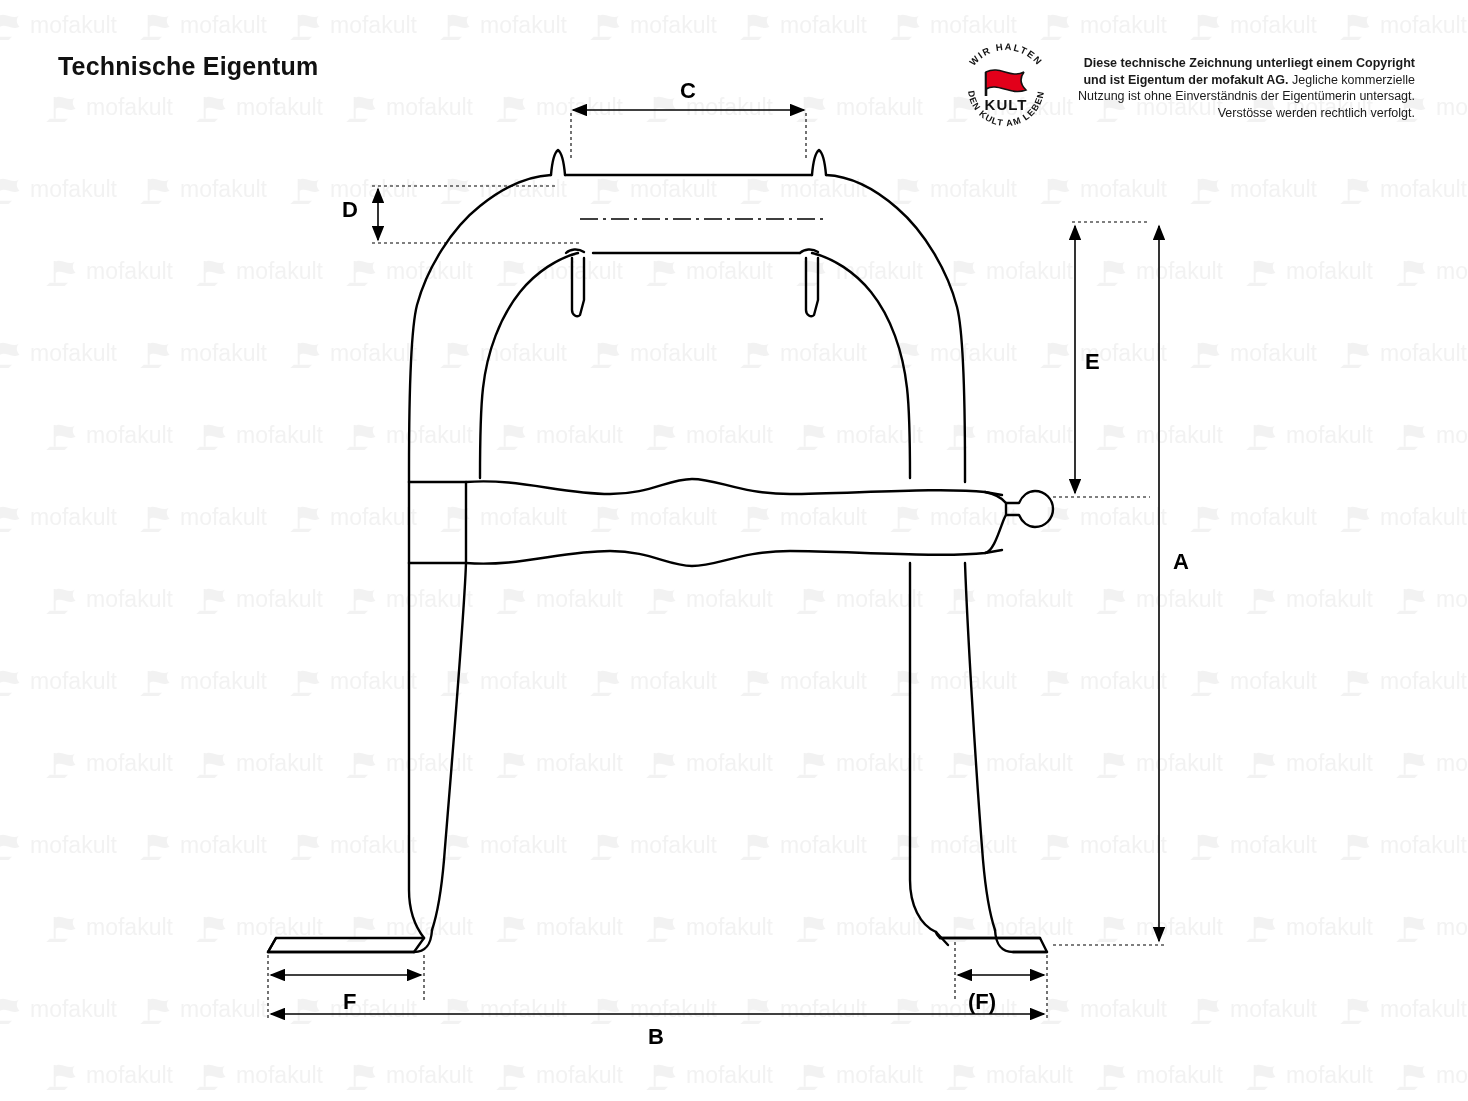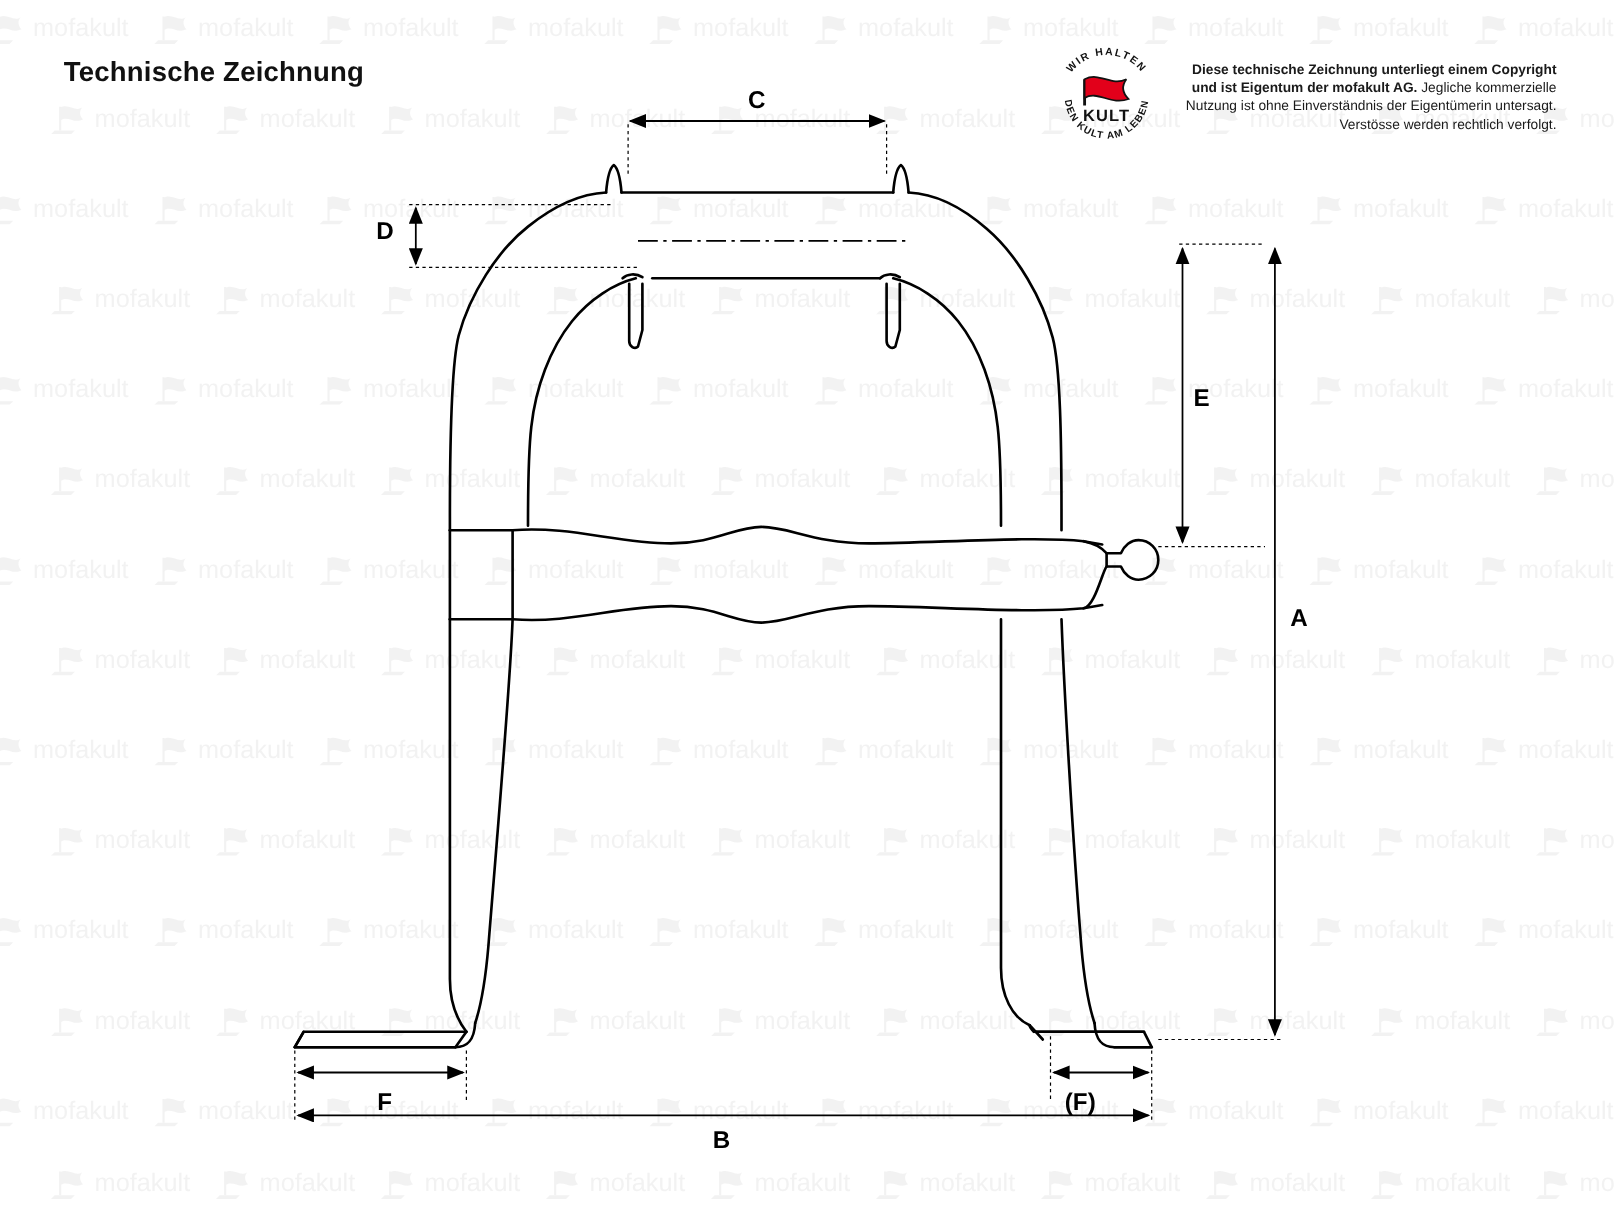--- a/index.html
+++ b/index.html
@@ -1215,21 +1215,21 @@
       <div class="wm" style="left: 1396px; top: 1060px;">
         <svg viewBox="0 0 40 36" class="wm-mark">
           <path d="M 10,6 L 10,32" stroke="#b9b9b9" stroke-width="2.4" fill="none"></path>
           <path d="M 10,7 C 19,2 26,12 34,7 C 30,12 32,17 35,20 C 25,25 18,15 10,21 Z" fill="#b9b9b9"></path>
           <path d="M 4,32 L 26,32 L 22,36 L 0,36 Z" fill="#b9b9b9"></path>
         </svg>
         <span class="wm-text">mofakult</span>
       </div>
     </div>
 
-  <div id="title">Technische Zeichnung</div>
+  <div id="title">Technische Eigentum</div>
 
   <div id="copyright">
     <span class="bold">Diese technische Zeichnung unterliegt einem Copyright und ist Eigentum der mofakult AG.</span><span> Jegliche kommerzielle Nutzung ist ohne Einverständnis der Eigentümerin untersagt. Verstösse werden rechtlich verfolgt.</span>
   </div>
 
   <svg id="logo" viewBox="0 0 108 108">
     <defs>
       <path id="arcTop" d="M 14,58 A 40,40 0 0 1 94,58" fill="none"></path>
       <path id="arcBottom" d="M 16,56 A 38,38 0 0 0 92,56" fill="none"></path>
     </defs>

